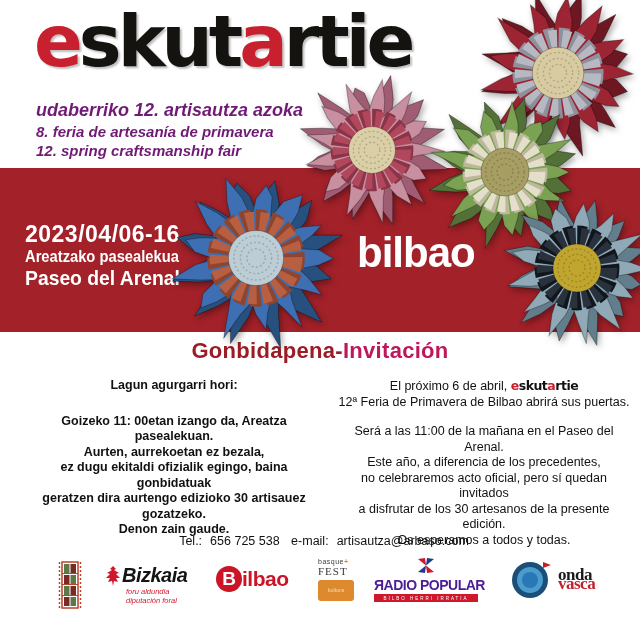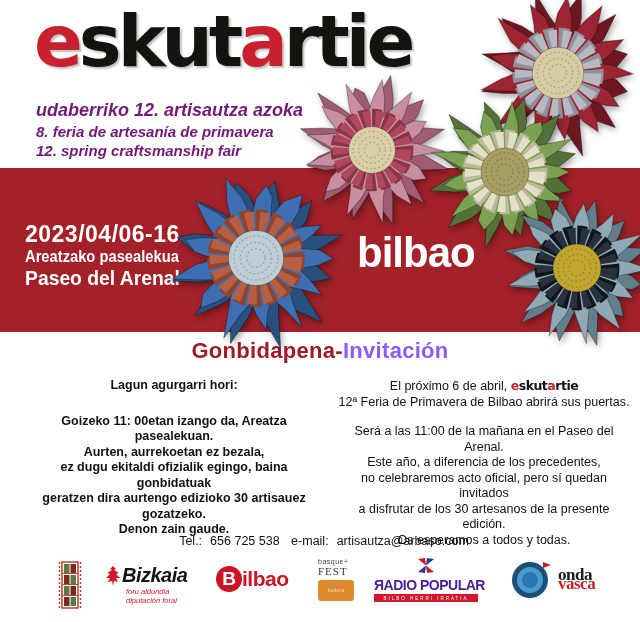--- a/index.html
+++ b/index.html
@@ -20,21 +20,21 @@
   .band-venue-eu{font-size:16px;font-weight:bold;transform:scaleX(0.92);transform-origin:left;}
   .band-venue-es{font-size:21px;font-weight:bold;transform:scaleX(0.92);transform-origin:left;}
   .band-city{position:absolute;left:344px;top:229px;color:#ffffff;font-size:42px;
              font-weight:bold;letter-spacing:-1px;z-index:6;margin-left:13px;}
   
   .flower-layer svg{filter:drop-shadow(2px 3px 3px rgba(0,0,0,0.35));}
   
   .invite-heading{position:absolute;left:0;top:338px;width:640px;text-align:center;
                   font-size:22px;font-weight:bold;letter-spacing:0.3px;z-index:6;}
   .ih-eu{color:#9c1b24;}
-  .ih-es{color:#8b5cf6;}
+  .ih-es{color:#be185d;}
   .letter{position:absolute;top:378px;font-size:12.5px;line-height:15.5px;color:#111;
           text-align:center;z-index:6;}
   .letter-left{left:28px;width:292px;font-weight:bold;}
   .letter-right{left:336px;width:296px;font-weight:normal;}
   .salutation{margin-bottom:20px;}
   .para{margin-bottom:14px;}
   .inline-brand{font-family:"DejaVu Sans",sans-serif;font-weight:bold;letter-spacing:-0.5px;}
   
   .contact{position:absolute;left:4px;top:534px;width:640px;text-align:center;font-size:12.5px;
            color:#111;z-index:6;}

